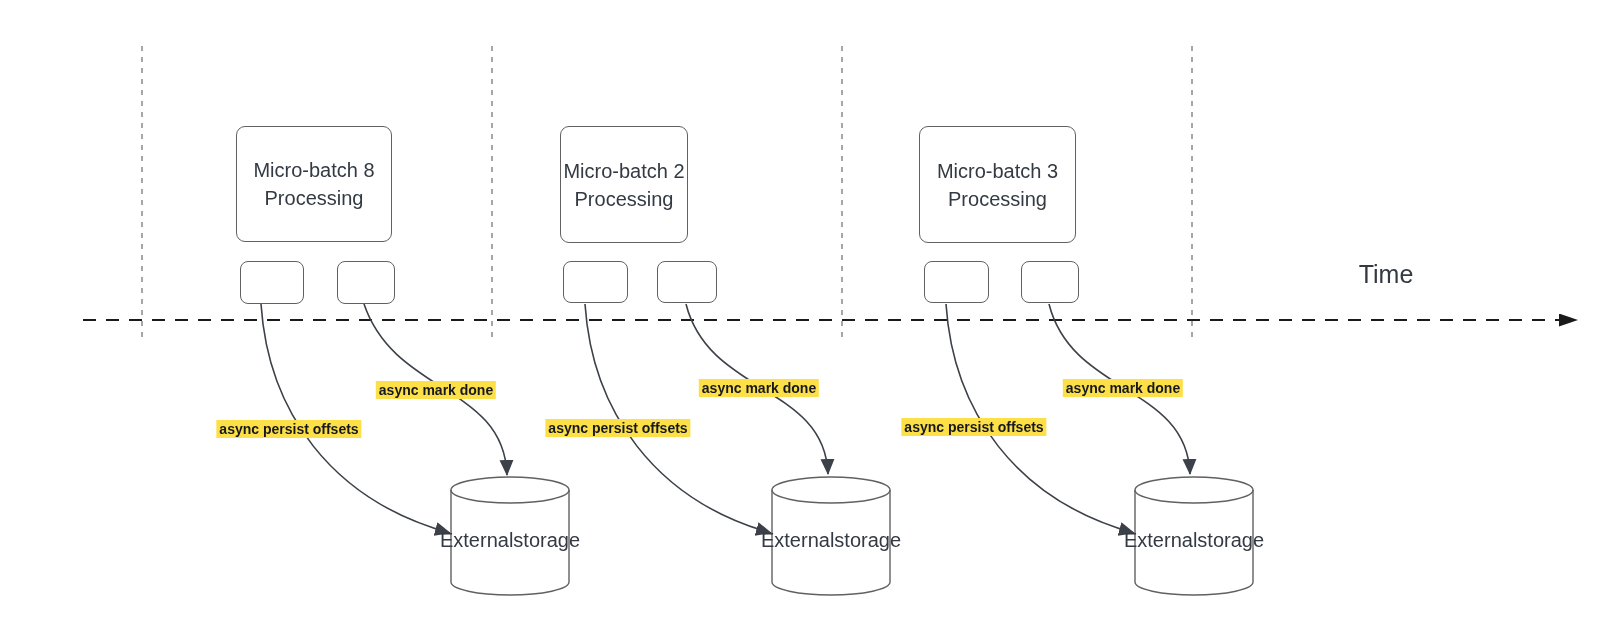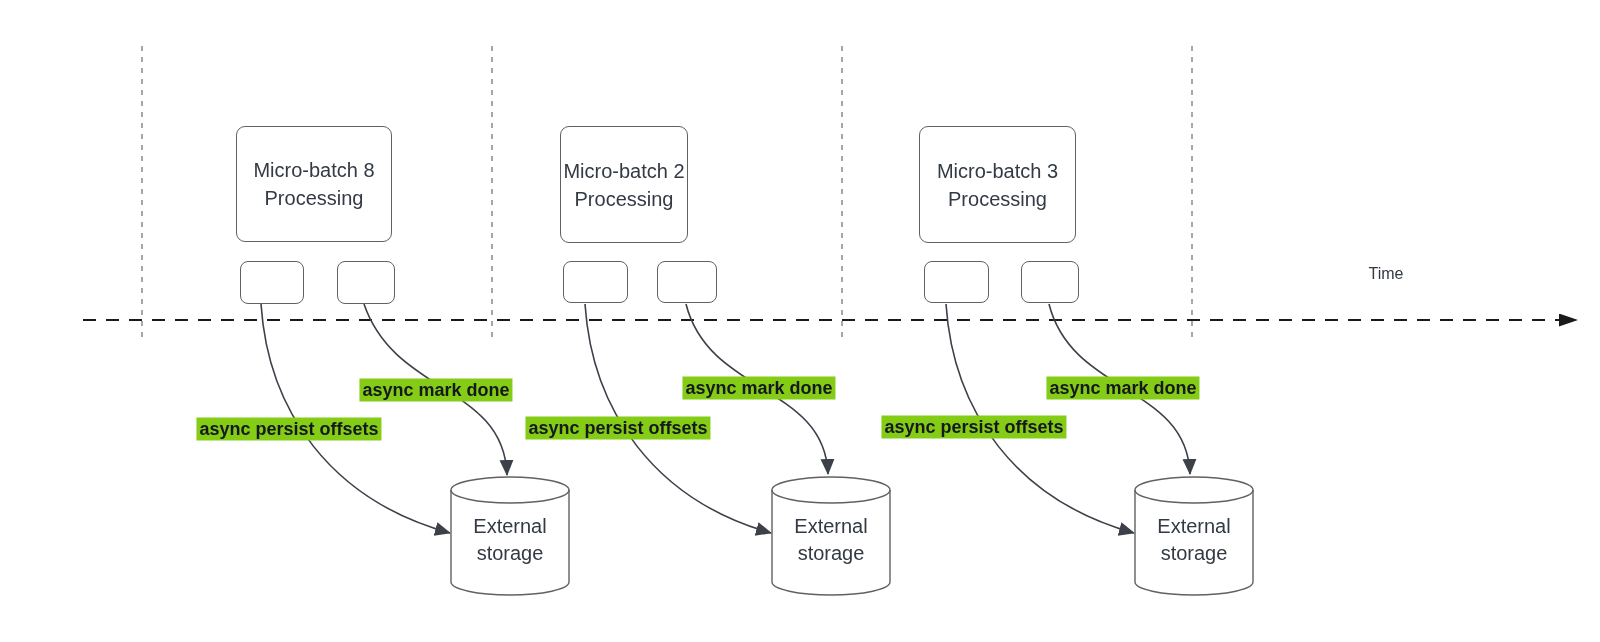--- a/index.html
+++ b/index.html
@@ -45,45 +45,45 @@
     position: absolute;
     border: 1.4px solid var(--color-box-stroke, #616161);
     border-radius: 8px;
     background: #ffffff;
     width: 64px;
     height: 43px;
   }
   .edge-label {
     position: absolute;
     transform: translate(-50%, -50%);
-    background: #84cc16;
+    background: #fde047;
     padding: 1px 3px;
-    font-size: 18px;
+    font-size: 14px;
     font-weight: bold;
     color: var(--color-label-text, #15181e);
     white-space: nowrap;
   }
   .storage-label {
     position: absolute;
     width: 118px;
     height: 96px;
     display: flex;
-    flex-direction: column;
+    flex-direction: row;
     align-items: center;
     justify-content: center;
     font-size: 20px;
     line-height: 27px;
     color: var(--color-box-text, #333a44);
     text-align: center;
     white-space: nowrap;
   }
   .time-label {
     position: absolute;
     transform: translate(-50%, -50%);
-    font-size: 16px;
+    font-size: 25px;
     color: var(--color-box-text, #333a44);
     white-space: nowrap;
   }
   .curve { fill: none; stroke: var(--color-curve, #3c4048); stroke-width: 1.6; }
   .divider { stroke: var(--color-divider, #a6a6a6); stroke-width: 2; }
   .axis { stroke: var(--color-axis, #1a1a1a); stroke-width: 2; }
   .cyl { fill: #ffffff; stroke: var(--color-box-stroke, #616161); stroke-width: 1.4; }
   .cyl-rim { fill: none; stroke: var(--color-box-stroke, #616161); stroke-width: 1.4; }
 </style>
 </head>

